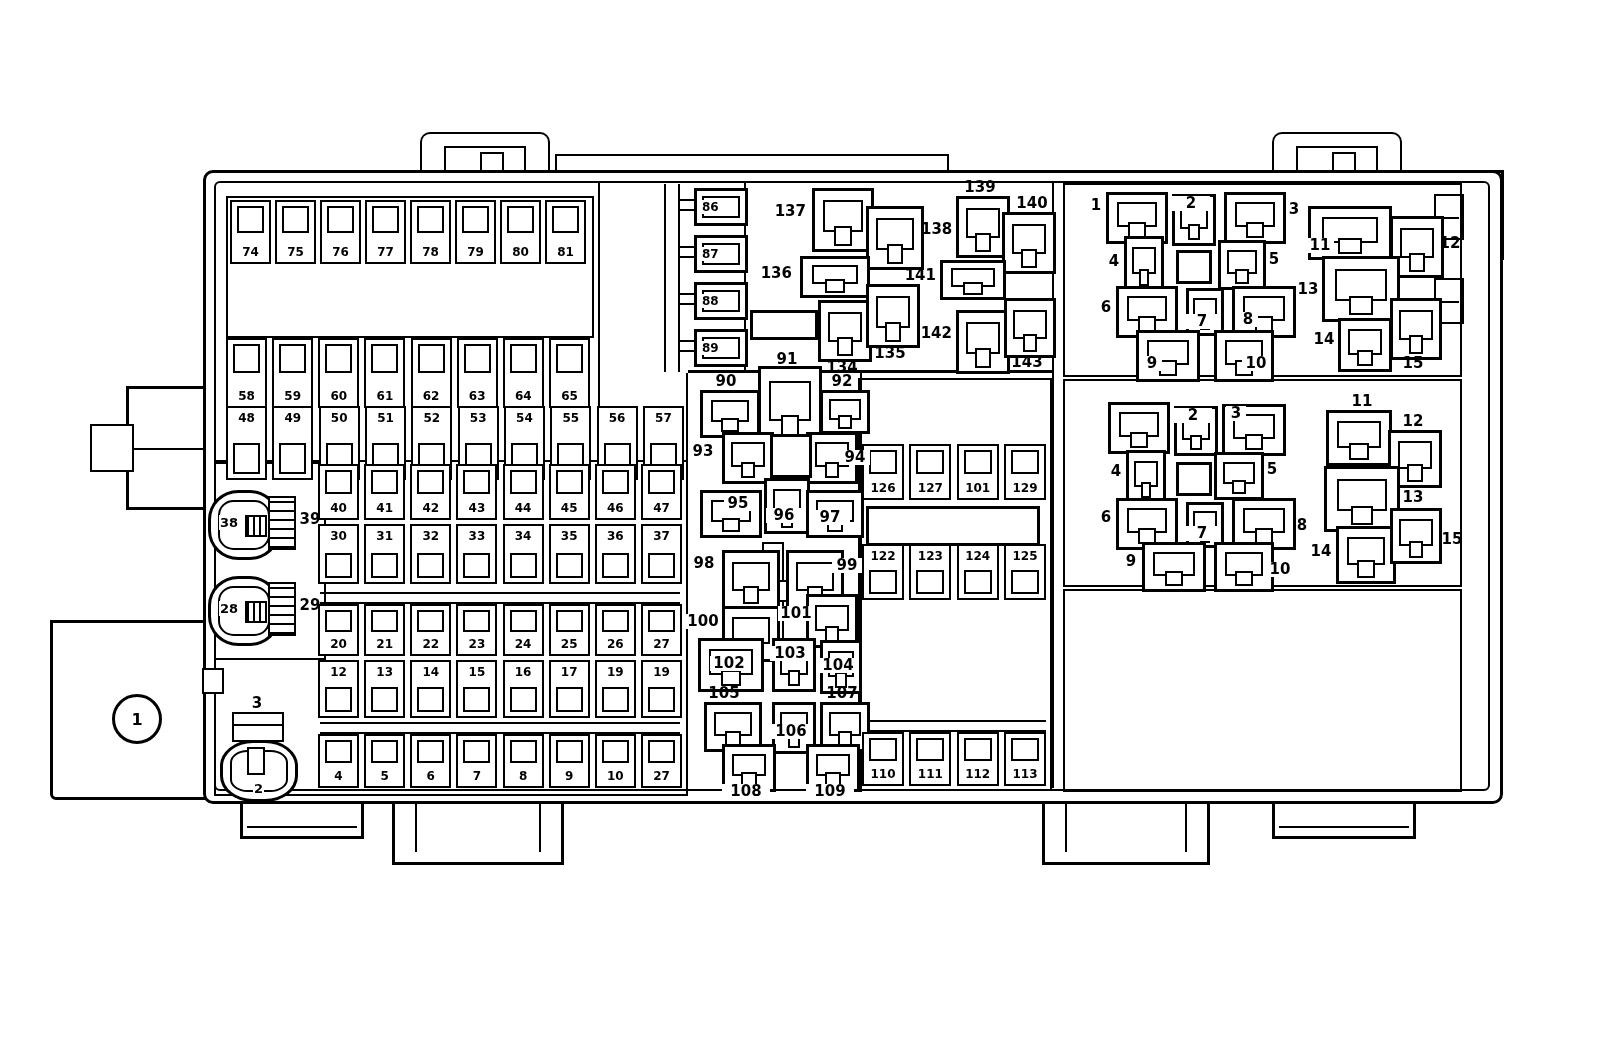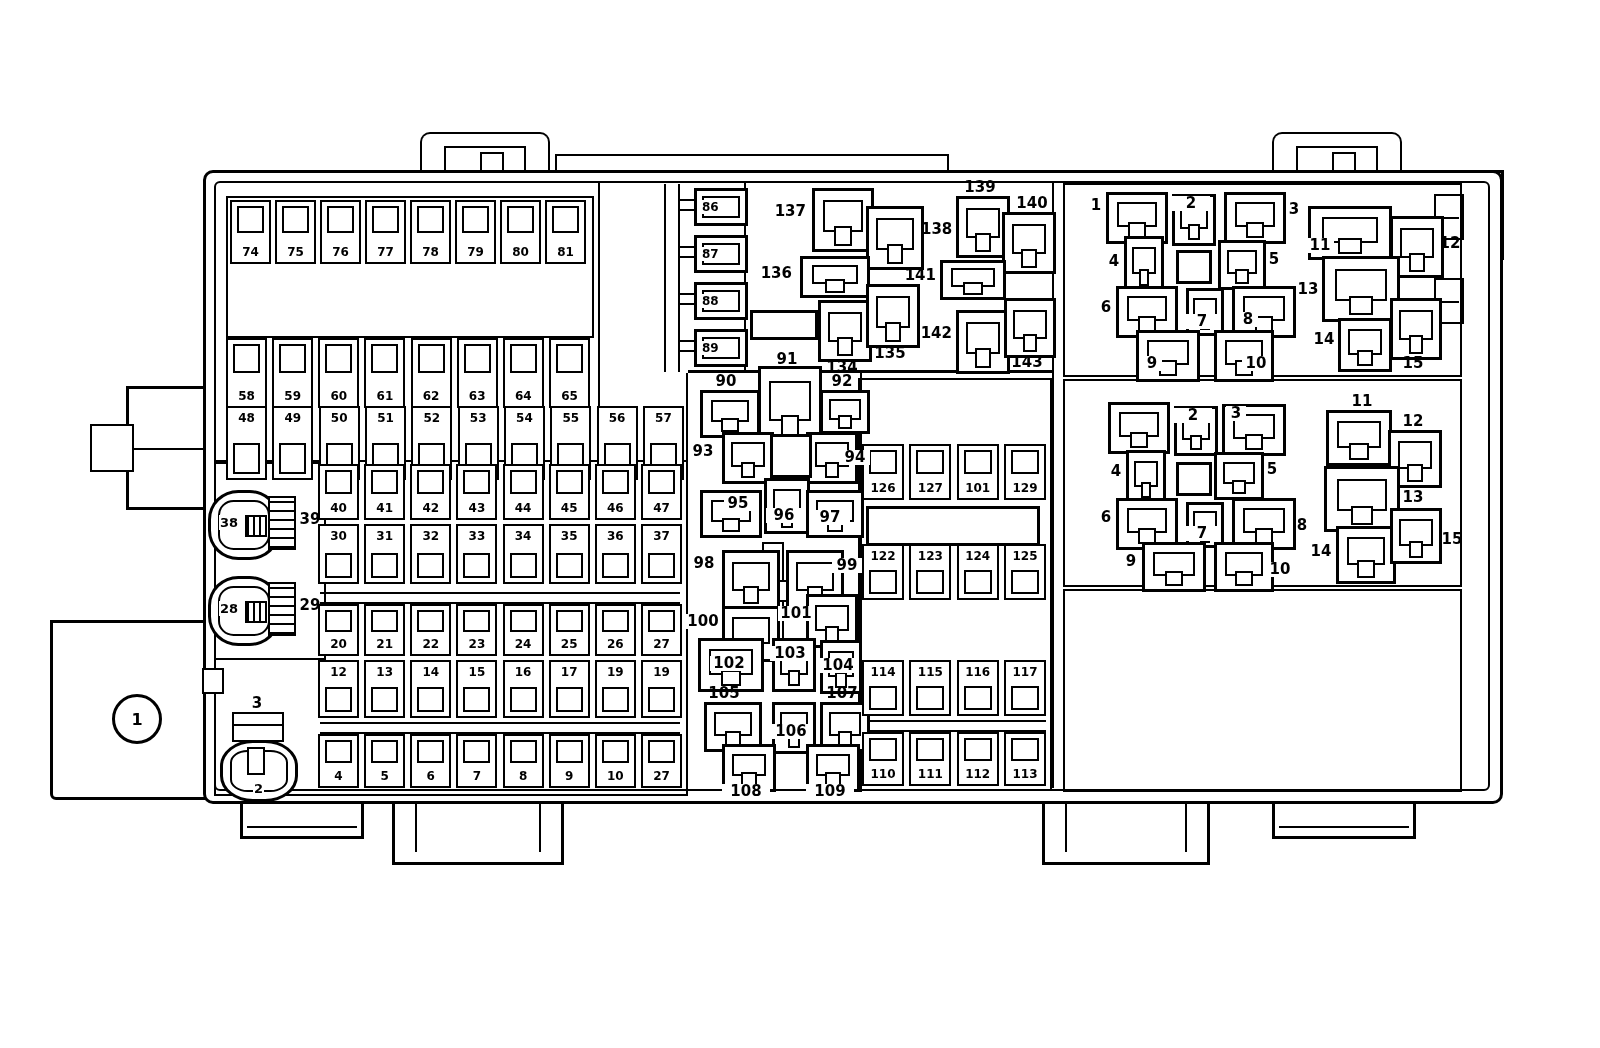--- a/index.html
+++ b/index.html
@@ -456,34 +456,20 @@
       <div class="fuse dn">
         <span class="num">123</span>
       </div>
       <div class="fuse dn">
         <span class="num">124</span>
       </div>
       <div class="fuse dn">
         <span class="num">125</span>
       </div>
     </div>
-  <div class="frow w4" style="left:862px;top:660px;width:184px;height:56px">
-      <div class="fuse dn">
-        <span class="num">114</span>
-      </div>
-      <div class="fuse dn">
-        <span class="num">115</span>
-      </div>
-      <div class="fuse dn">
-        <span class="num">116</span>
-      </div>
-      <div class="fuse dn">
-        <span class="num">117</span>
-      </div>
-    </div>
   <div class="abs dbar" style="left:862px;top:720px;width:184px;height:8px"></div>
   <div class="frow w4" style="left:862px;top:732px;width:184px;height:54px">
       <div class="fuse up">
         <span class="num">110</span>
       </div>
       <div class="fuse up">
         <span class="num">111</span>
       </div>
       <div class="fuse up">
         <span class="num">112</span>

